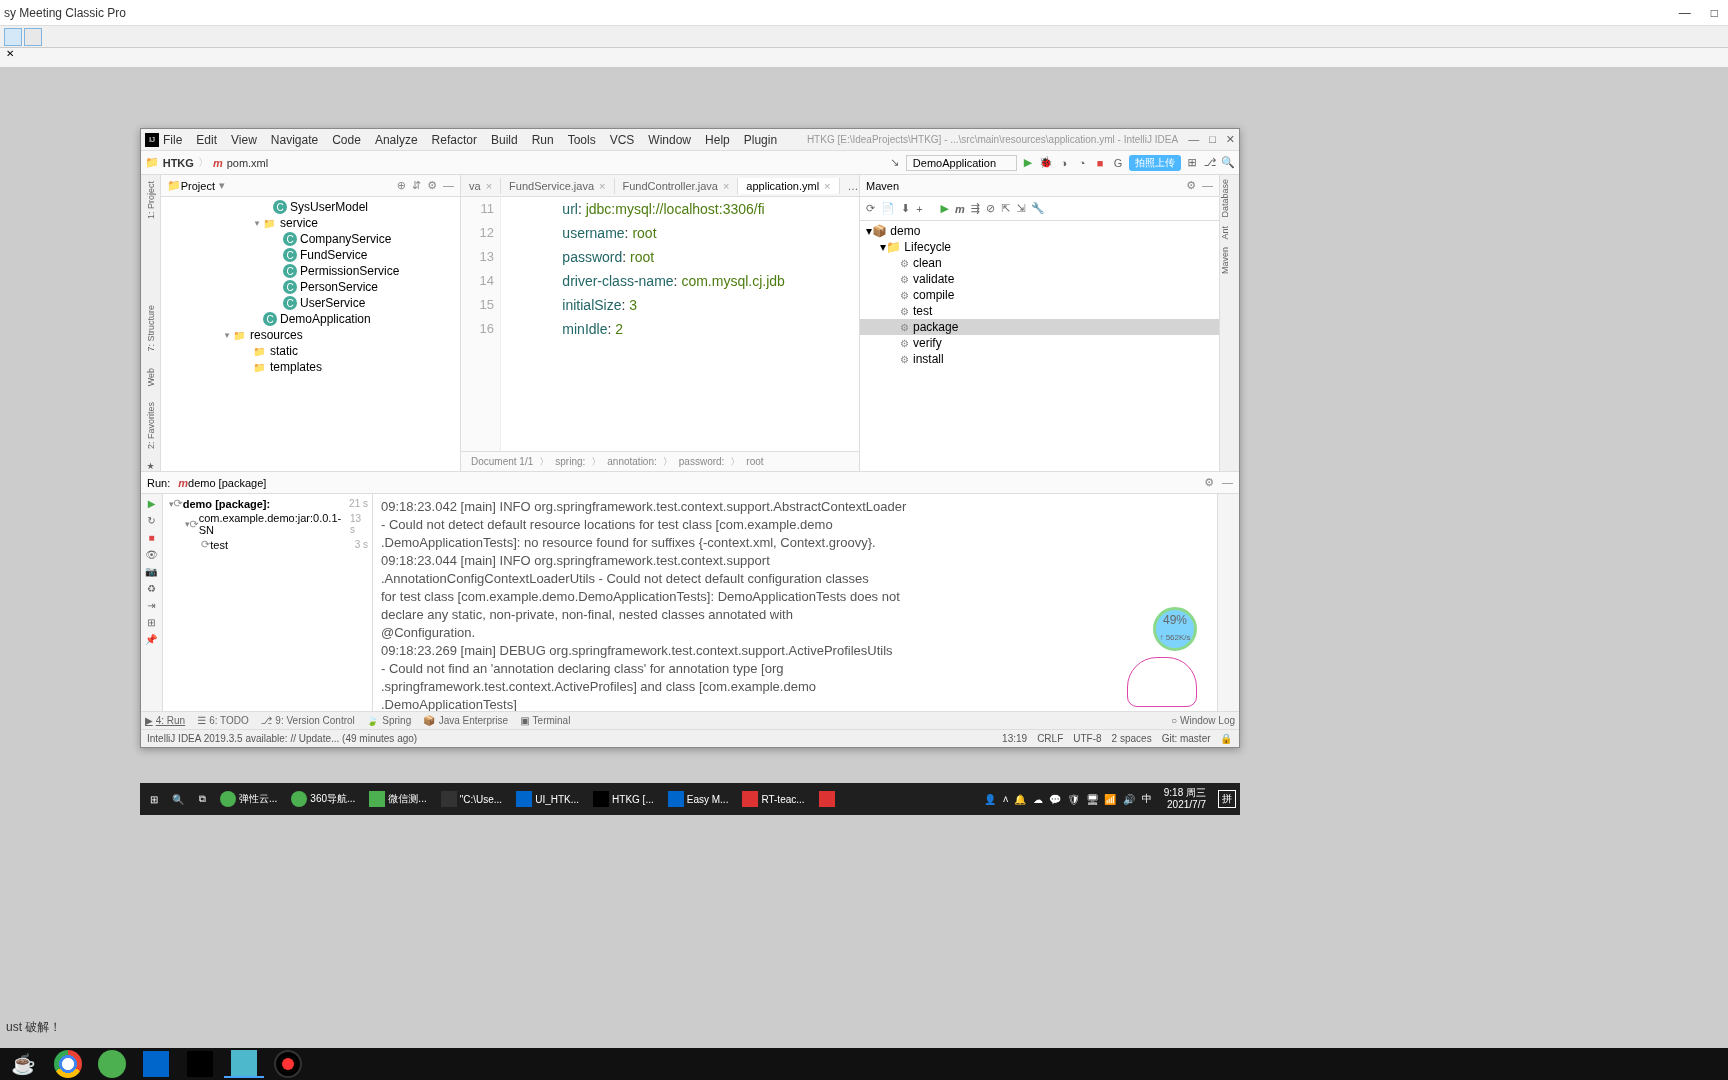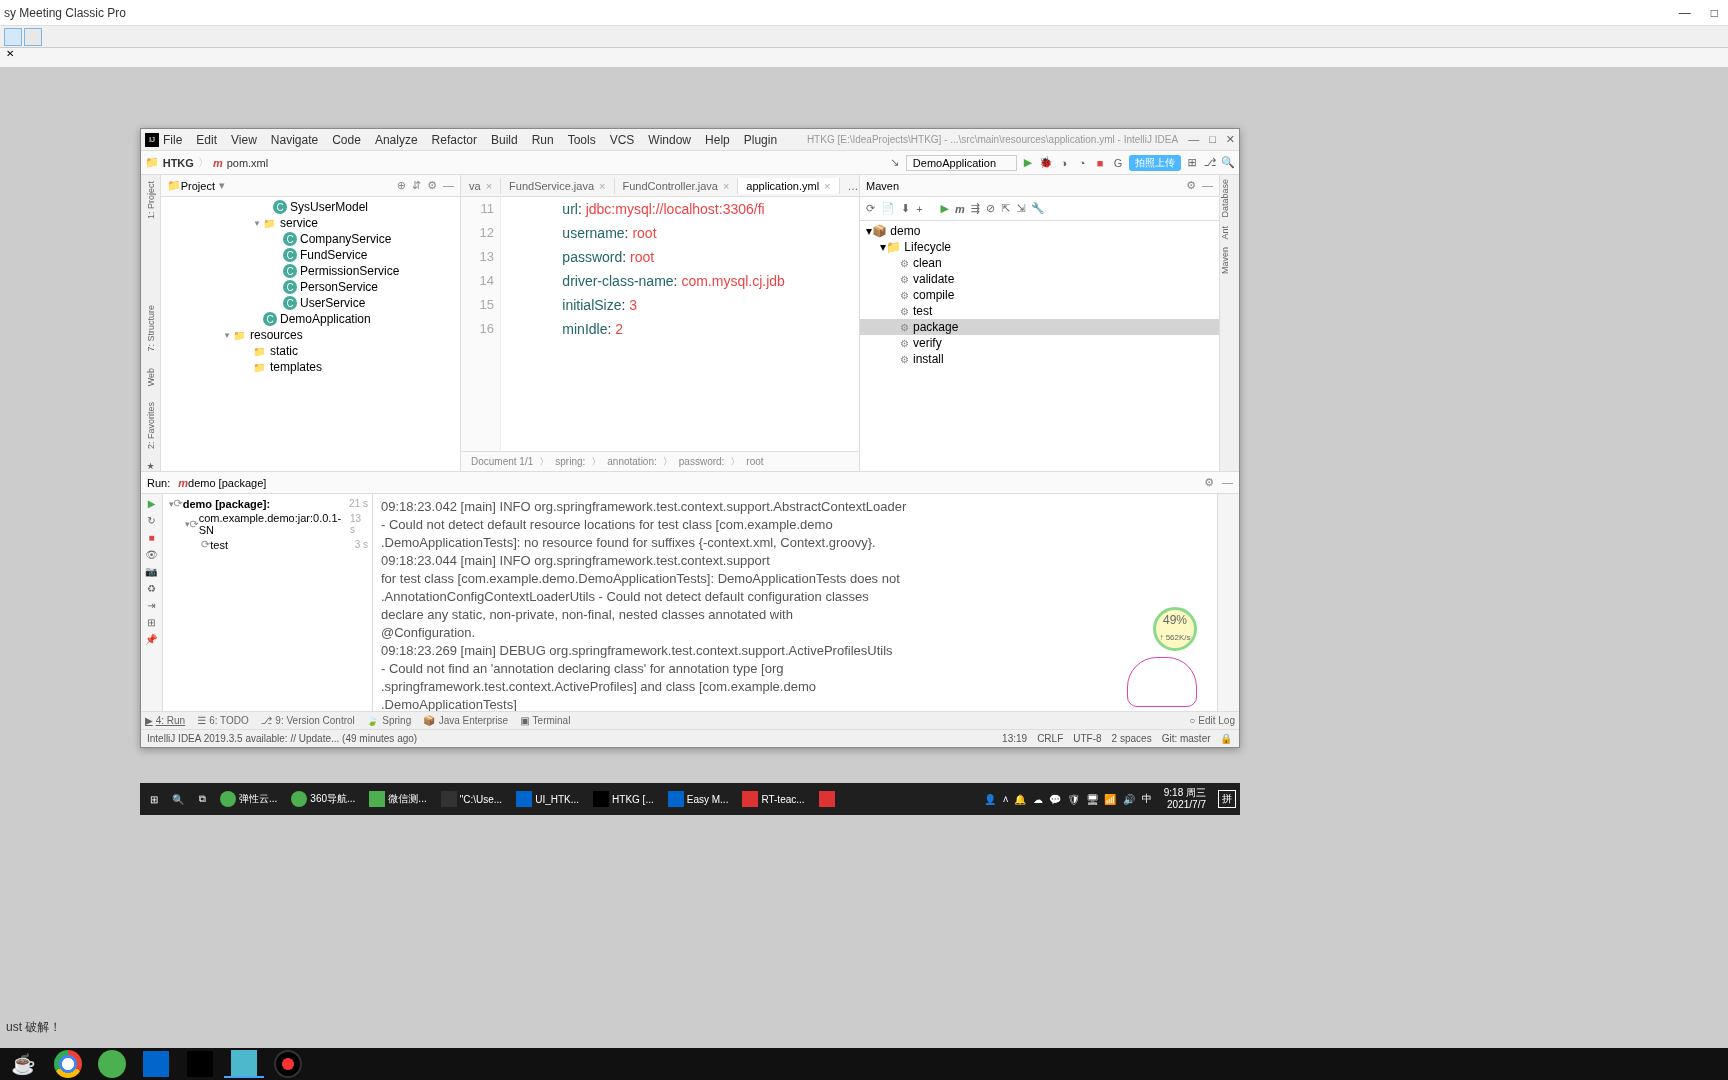--- a/index.html
+++ b/index.html
@@ -63,21 +63,21 @@
 
 
 .editor-area { flex: 1; display: flex; flex-direction: column; min-width: 0; }
 .tab-row { height: 22px; background: #f5f5f5; border-bottom: 1px solid #ddd; display: flex; align-items: center; font-size: 11px; }
 .etab { padding: 2px 8px; border-right: 1px solid #ddd; display: flex; align-items: center; gap: 3px; color: #666; }
 .etab.active { background: #fff; color: #000; }
 .gutter { width: 40px; background: #fafafa; text-align: right; color: #aaa; font-family: monospace; font-size: 13px; border-right: 1px solid #eee; padding-right: 6px; }
 .editor-body { flex: 1; display: flex; overflow: hidden; }
 .code { flex: 1; font-family: Consolas, monospace; font-size: 14px; line-height: 24px; padding-left: 8px; white-space: pre; color: #333; overflow: hidden; }
 .code .key { color: #266; margin-left: 30px; }
-.code .val { color: #ef4444; }
+.code .val { color: #4d7c0f; }
 .breadcrumb-bar { height: 20px; background: #fafafa; border-top: 1px solid #ddd; display: flex; align-items: center; font-size: 10px; color: #888; padding: 8px 10px; gap: 6px; }
 
 
 .maven-panel { width: 360px; border-left: 1px solid #ddd; display: flex; flex-direction: column; }
 .maven-toolbar { height: 24px; border-bottom: 1px solid #ddd; display: flex; align-items: center; gap: 6px; padding: 0 6px; color: #666; font-size: 11px; }
 .maven-tree { flex: 1; font-size: 12px; padding: 2px 0; }
 .maven-item { display: flex; align-items: center; padding: 1px 6px; }
 .maven-item.selected { background: #d4d4d4; }
 .mvn-ind1 { padding-left: 20px; }
 .mvn-ind2 { padding-left: 40px; }
@@ -86,21 +86,21 @@
 
 .run-panel { height: 240px; border-top: 1px solid #ddd; display: flex; flex-direction: column; }
 .run-header { height: 22px; background: #fafafa; border-bottom: 1px solid #ddd; display: flex; align-items: center; font-size: 11px; padding: 0 6px; }
 .run-body { flex: 1; display: flex; overflow: hidden; }
 .run-left-strip { width: 22px; background: #f5f5f5; border-right: 1px solid #ddd; display: flex; flex-direction: column; align-items: center; gap: 6px; padding-top: 4px; font-size: 10px; color: #666; }
 .run-tree { width: 210px; border-right: 1px solid #ddd; font-size: 11px; padding: 2px; }
 .run-tree-item { display:flex; align-items:center; padding: 1px 2px;}
 .run-time { margin-left:auto; color:#aaa; font-size:10px;}
 .console { flex: 1; font-family: Consolas, monospace; font-size: 13px; line-height: 18px; padding: 4px 8px; color: #555; overflow: hidden; position: relative; }
 .console-right-strip { width: 22px; background: #f5f5f5; border-left: 1px solid #ddd; }
-.speed-gauge { position: absolute; right: 20px; bottom: 60px; width: 44px; height: 44px; border: 3px solid #8cd98c; border-radius: 50%; display:flex; flex-direction:column; align-items:center; justify-content:center; font-size:12px; color:#666; background:#fef9c3; }
+.speed-gauge { position: absolute; right: 20px; bottom: 60px; width: 44px; height: 44px; border: 3px solid #8cd98c; border-radius: 50%; display:flex; flex-direction:column; align-items:center; justify-content:center; font-size:12px; color:#666; background:#7dd3fc; }
 .cat-mascot { position: absolute; right: 20px; bottom: 4px; width: 70px; height: 50px; border: 1px solid #d4a; border-radius: 30px 30px 10px 10px; background: #fff; }
 
 
 .bottom-tabs { height: 18px; background: #f0f0f0; border-top: 1px solid #ddd; display: flex; align-items: center; font-size: 10px; color: #666; padding: 0 4px; gap: 12px;}
 .bottom-tabs .btab { display: flex; align-items: center; gap: 3px; }
 .bottom-tabs .btab.active { text-decoration: underline; }
 .event-log { margin-left: auto; }
 
 
 .status-bar { height: 18px; background: #f0f0f0; border-top: 1px solid #ddd; display: flex; align-items: center; font-size: 10px; color: #555; padding: 0 6px; gap: 10px;}
@@ -412,22 +412,22 @@
                 <span style="color:#888">⟳</span> 
                 <span>test</span>
                 <span class="run-time">3 s</span>
               </div>
             </div>
           <div class="console" id="console">
             <div>09:18:23.042 [main] INFO  org.springframework.test.context.support.AbstractContextLoader</div>
               <div> - Could not detect default resource locations for test class [com.example.demo</div>
               <div>.DemoApplicationTests]: no resource found for suffixes {-context.xml, Context.groovy}.</div>
               <div>09:18:23.044 [main] INFO  org.springframework.test.context.support</div>
+              <div>.AnnotationConfigContextLoaderUtils - Could not detect default configuration classes</div>
               <div>for test class [com.example.demo.DemoApplicationTests]: DemoApplicationTests does not</div>
-              <div>.AnnotationConfigContextLoaderUtils - Could not detect default configuration classes</div>
               <div> declare any static, non-private, non-final, nested classes annotated with</div>
               <div>@Configuration.</div>
               <div>09:18:23.269 [main] DEBUG org.springframework.test.context.support.ActiveProfilesUtils</div>
               <div> - Could not find an 'annotation declaring class' for annotation type [org</div>
               <div>.springframework.test.context.ActiveProfiles] and class [com.example.demo</div>
               <div>.DemoApplicationTests]</div>
               <div class="speed-gauge">
               <span>49%</span>
               <span style="font-size:8px">↑ 562K/s</span>
             </div>
@@ -437,21 +437,21 @@
         </div>
       </div>
 
       <div class="bottom-tabs">
         <span class="btab active">▶ <span>4: Run</span></span>
         <span class="btab">☰ <span>6: TODO</span></span>
         <span class="btab">⎇ <span>9: Version Control</span></span>
         <span class="btab">🍃 <span>Spring</span></span>
         <span class="btab">📦 <span>Java Enterprise</span></span>
         <span class="btab">▣ <span>Terminal</span></span>
-        <span class="btab event-log">○ <span>Edit Log</span></span>
+        <span class="btab event-log">○ <span>Window Log</span></span>
       </div>
 
       <div class="status-bar">
         <span>IntelliJ IDEA 2019.3.5 available: // Update... (49 minutes ago)</span>
         <div class="status-right">
           <span>13:19</span>
           <span>CRLF</span>
           <span>UTF-8</span>
           <span>2 spaces</span>
           <span>Git: master</span>

